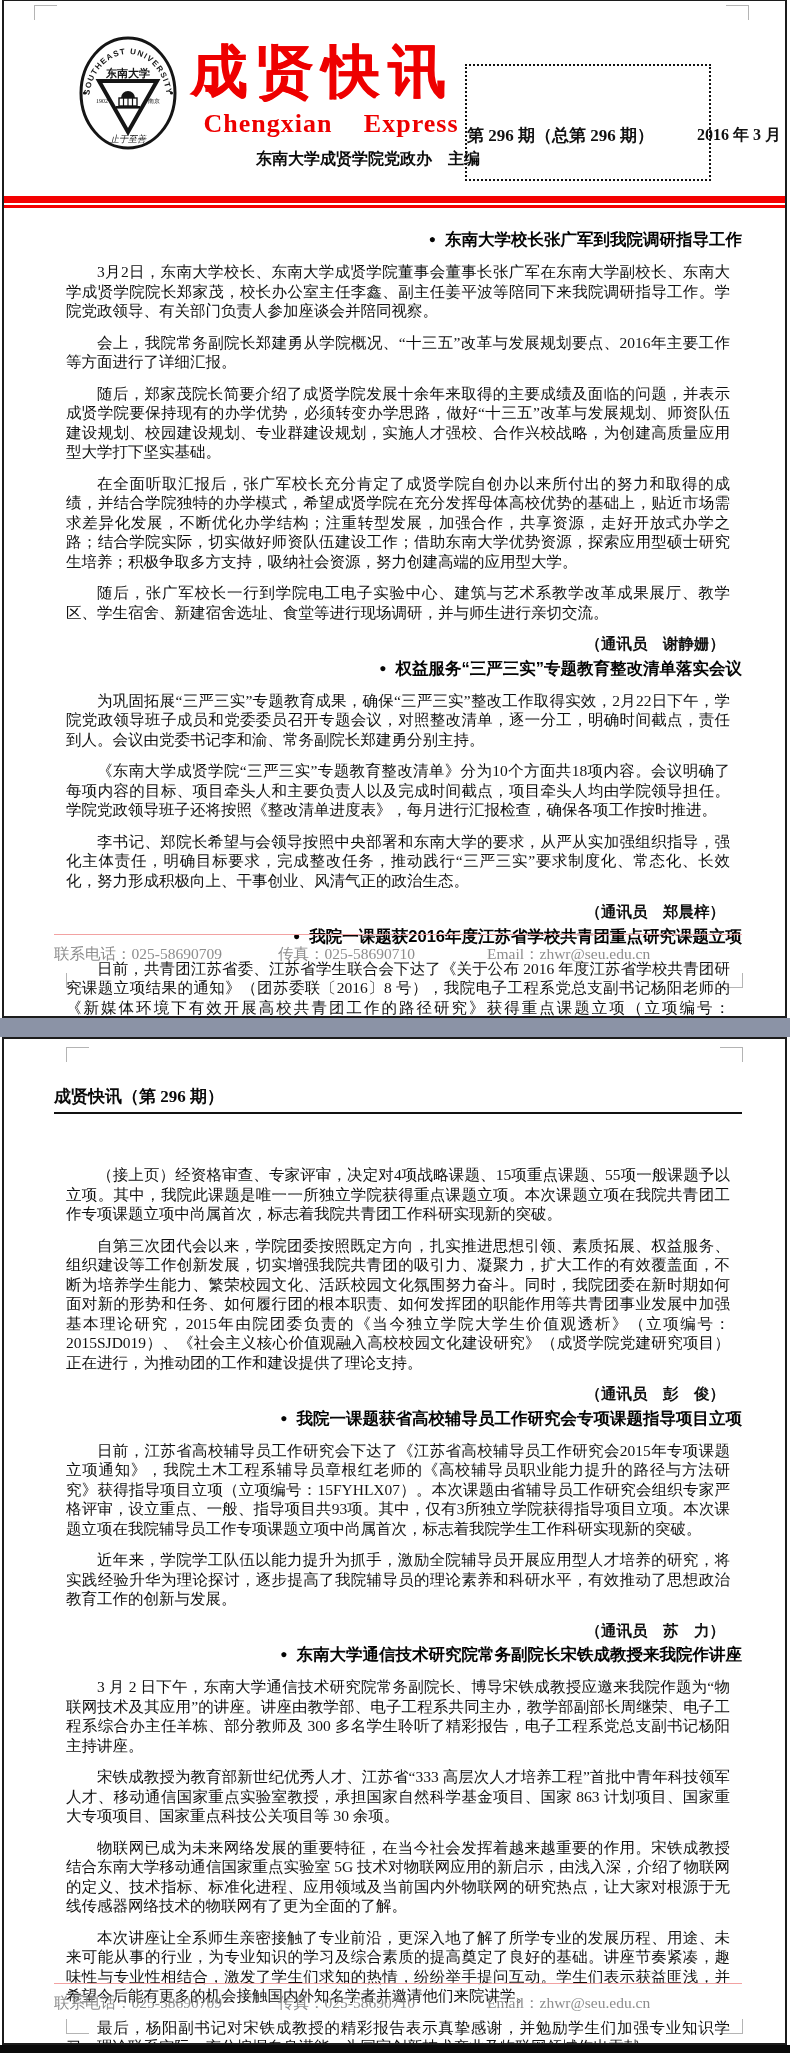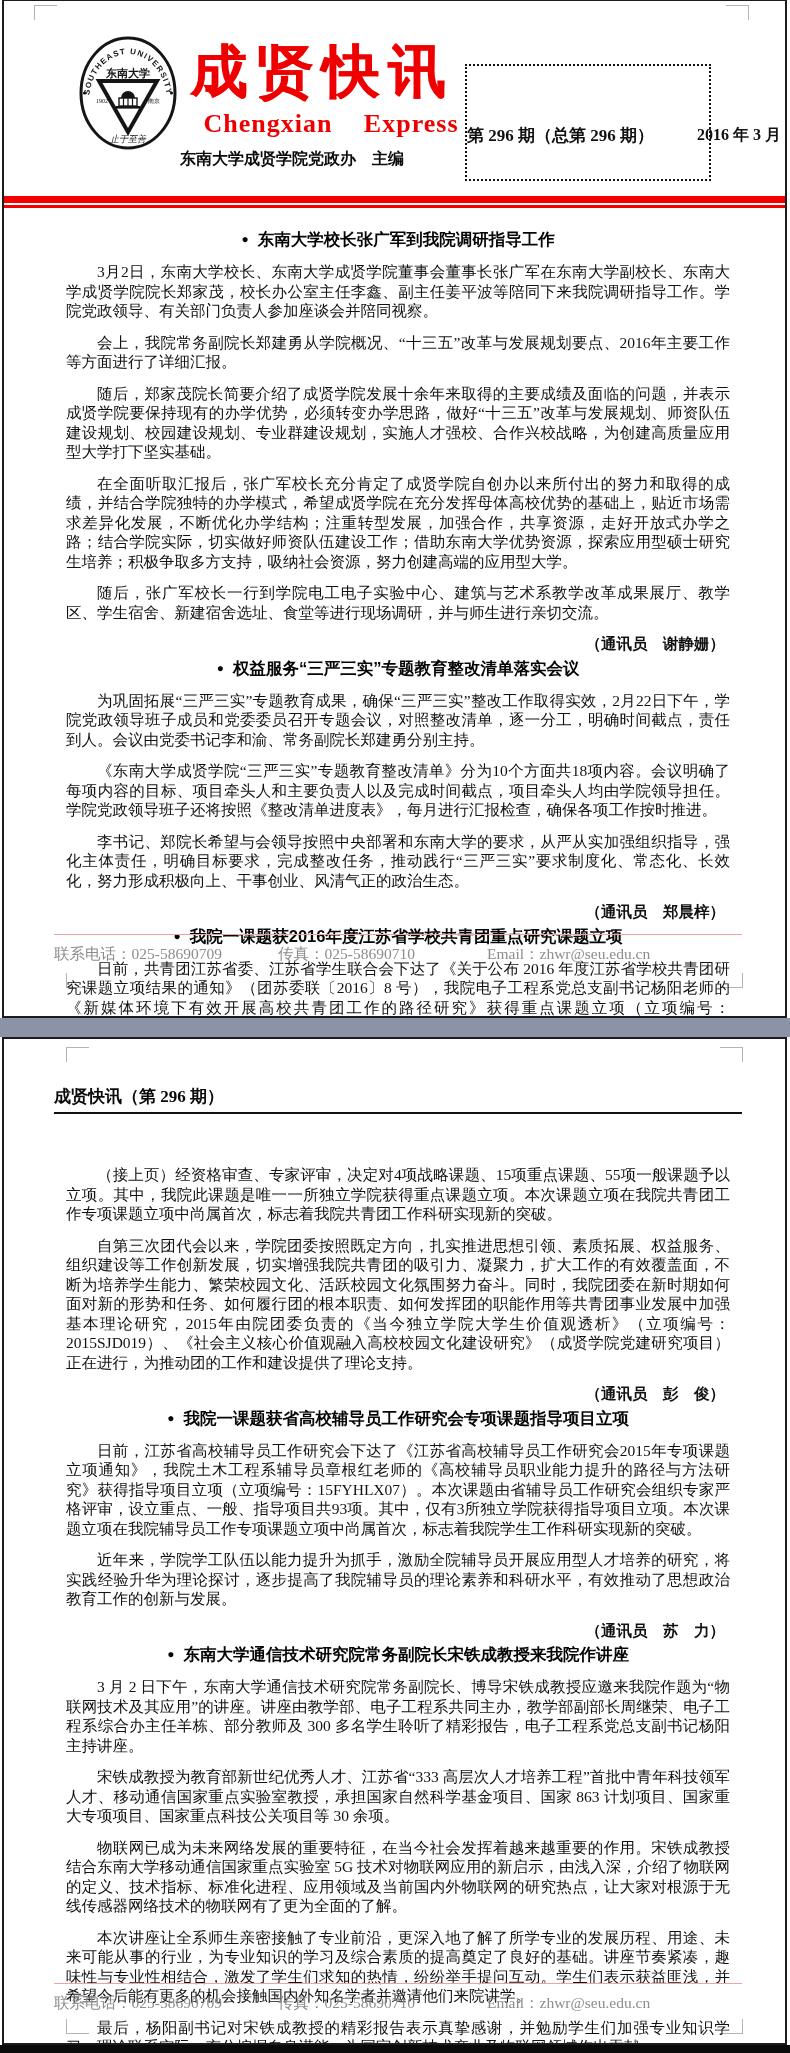--- a/index.html
+++ b/index.html
@@ -38,21 +38,21 @@
     font-size:57px;line-height:66px;font-weight:bold;color:#ee0000;
     letter-spacing:9px;white-space:nowrap;
     text-shadow:1px 0 0 #ee0000;
   }
   .title-en{
     position:absolute;left:192px;top:108px;width:270px;text-align:center;
     font-size:26px;line-height:30px;font-weight:bold;color:#ee0000;
     word-spacing:24px;letter-spacing:1px;white-space:nowrap;
   }
   .editor-line{
-    position:absolute;left:176px;top:148px;width:300px;text-align:left;
+    position:absolute;left:176px;top:148px;width:300px;text-align:right;
     font-family:"Liberation Sans",sans-serif;
     font-size:16px;font-weight:bold;color:#0c0c0c;white-space:nowrap;
   }
   .issue-box{
     position:absolute;left:461px;top:63px;width:246px;height:117px;
     border:2px dotted #111;box-sizing:border-box;
     display:flex;flex-direction:row;align-items:center;
     padding-top:25px;gap:24px;
   }
   .issue-no{font-size:17px;font-weight:bold;white-space:nowrap;}
@@ -67,21 +67,21 @@
     position:absolute;left:50px;width:688px;
     font-size:15.5px;line-height:19.5px;text-align:justify;
   }
   .page1 .articles{top:224px;}
   .page2 .articles{top:114px;}
   .para{margin:12px;text-indent:2em;}
   .art-head{
     margin:4px 0 2px;text-indent:0;
     font-family:"Liberation Sans","DejaVu Sans",sans-serif;
     font-size:16.5px;line-height:21px;font-weight:bold;color:#050505;
-    text-align:center;
+    text-align:right;
   }
   .art-head::before{content:"●";font-size:12px;margin-right:9px;vertical-align:2px;}
   .byline{margin:1px;text-indent:0;text-align:right;padding-right:16px;font-weight:bold;}
 
   
   .running-head{
     position:absolute;left:50px;top:46px;
     font-size:17px;font-weight:bold;color:#0a0a0a;white-space:nowrap;
   }
   .running-rule{position:absolute;left:50px;top:73px;width:688px;height:2px;background:#111;}

